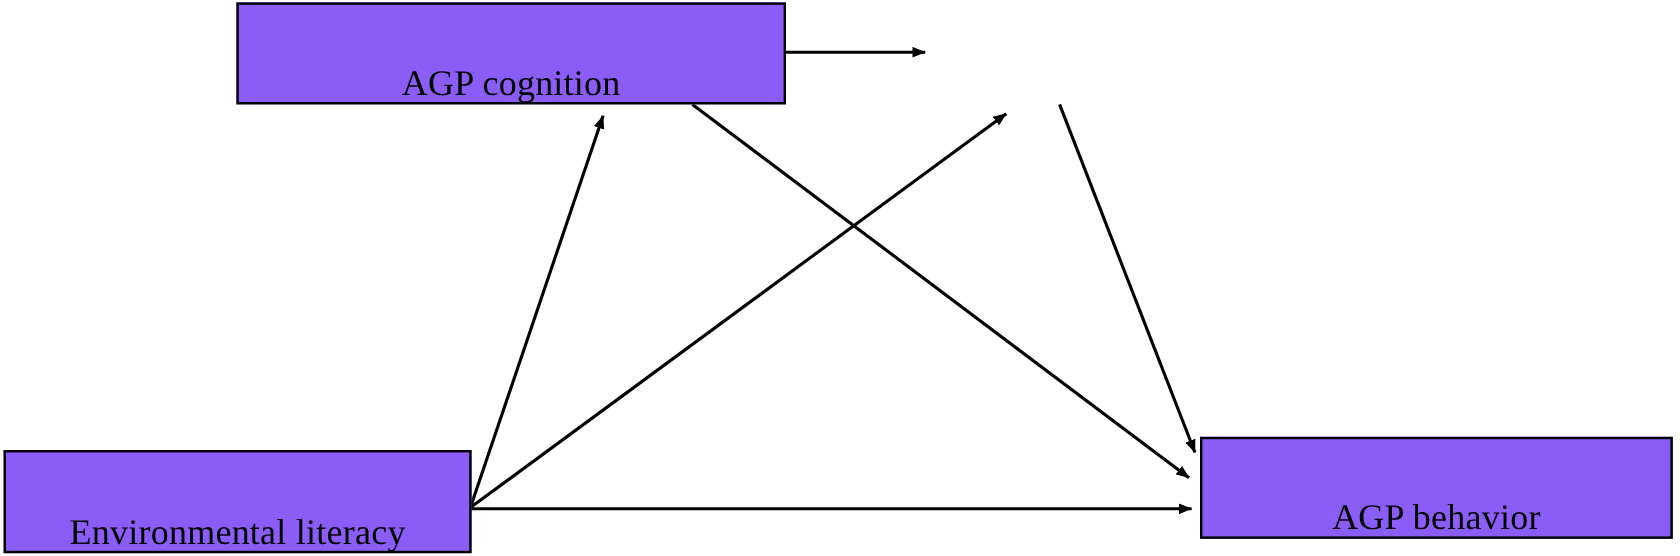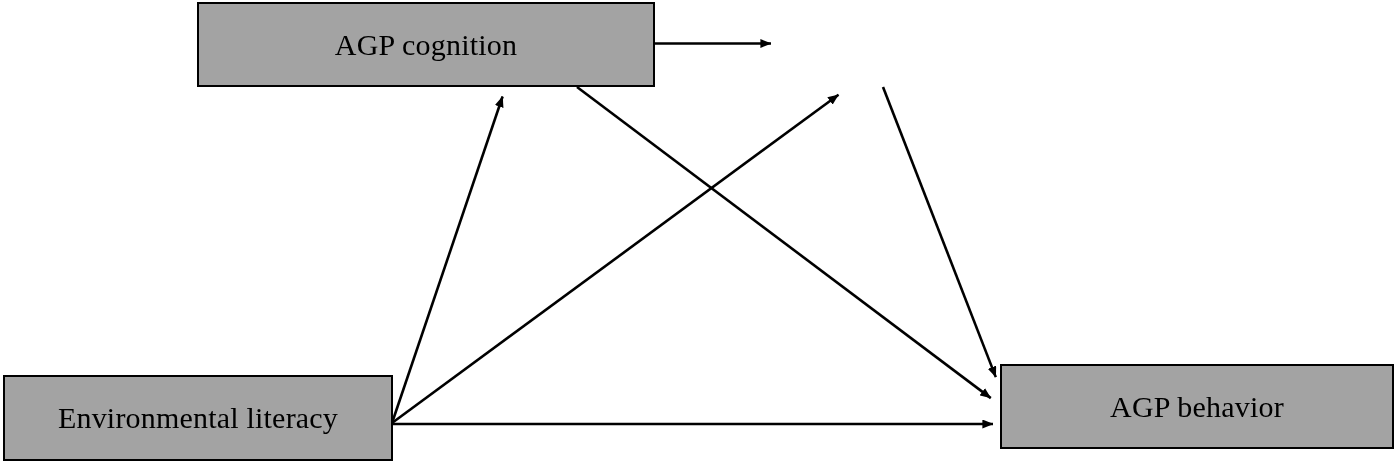--- a/index.html
+++ b/index.html
@@ -23,23 +23,23 @@
     top: 0;
     left: 0;
     width: 1400px;
     height: 463px;
     display: block;
   }
   .node-box {
     position: absolute;
     box-sizing: border-box;
     border: 2.5px solid #000000;
-    background: #a3a3a3;
+    background: #8b5cf6;
     display: flex;
-    align-items: center;
+    align-items: flex-end;
     justify-content: center;
     z-index: 2;
   }
   .node-label {
     font-family: "Liberation Serif", "DejaVu Serif", serif;
     font-size: 30px;
     color: #000000;
     line-height: 1;
     white-space: nowrap;
     letter-spacing: 0.2px;

